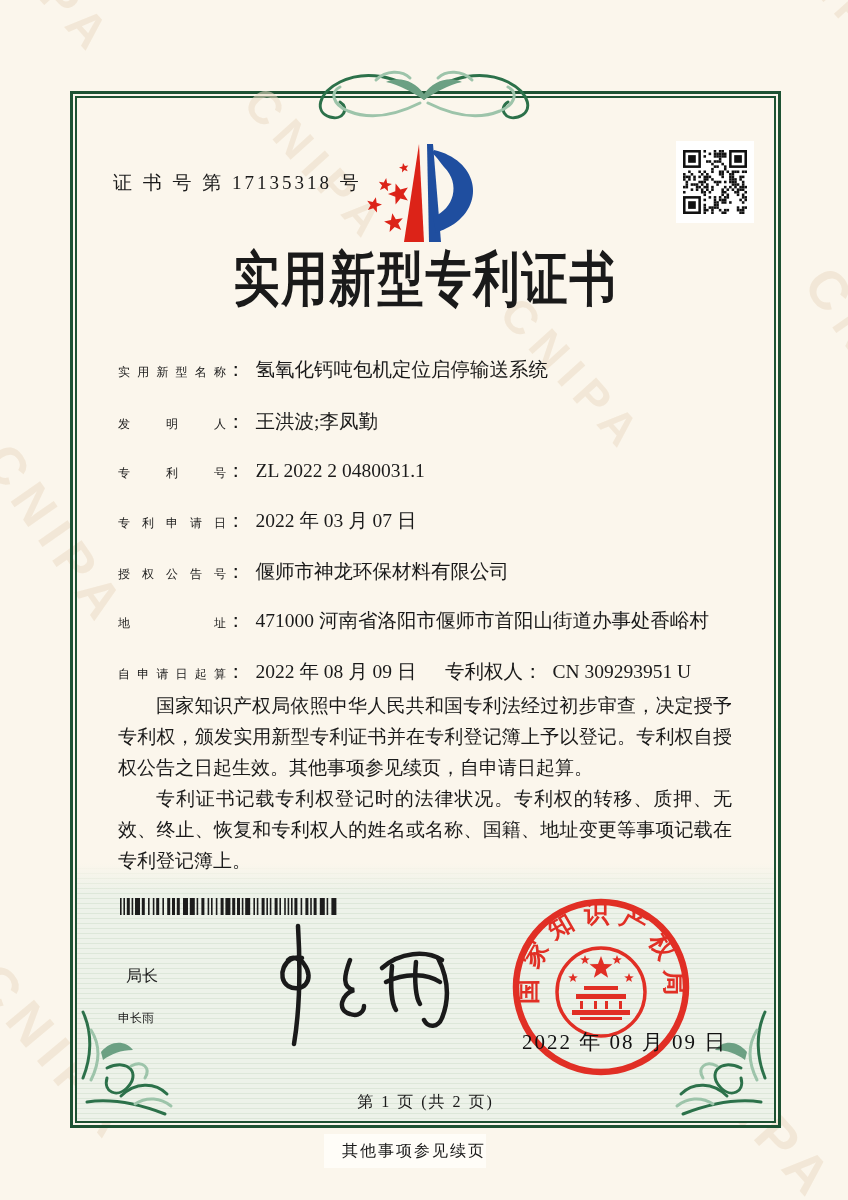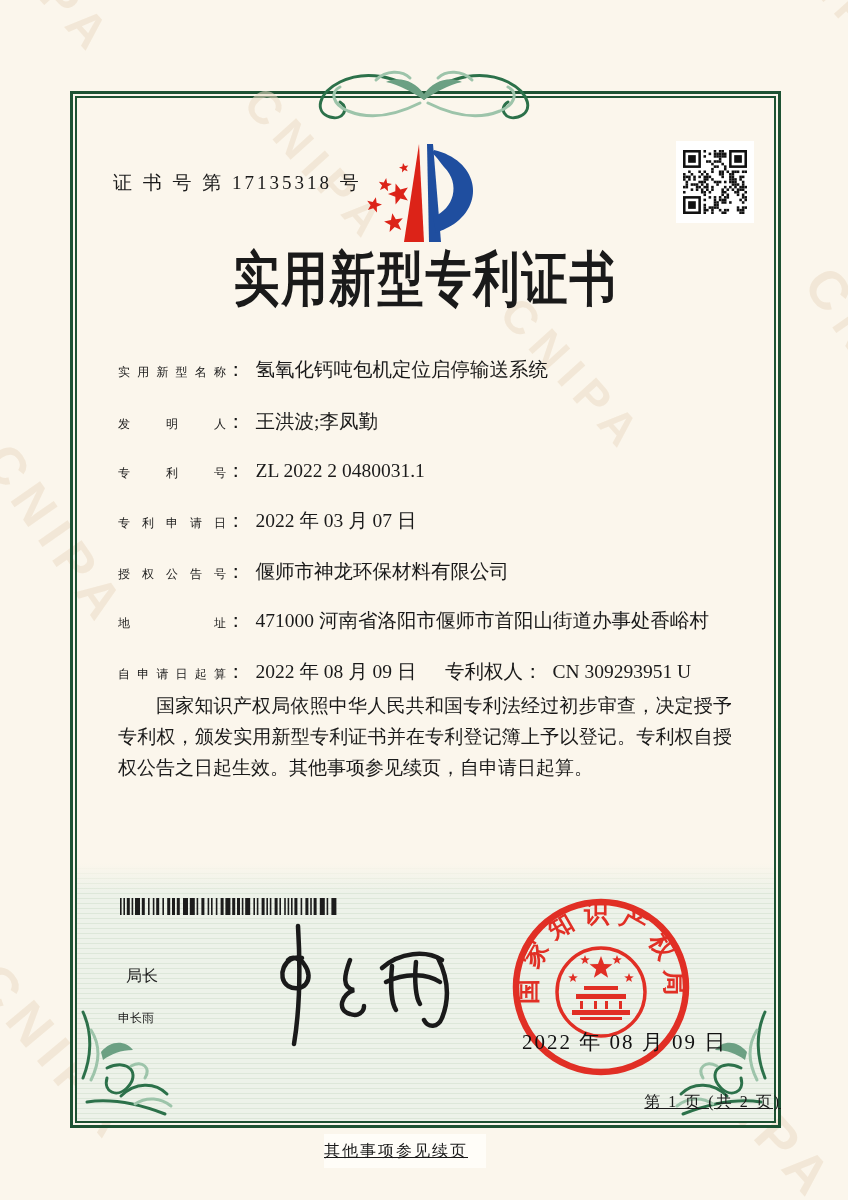--- a/index.html
+++ b/index.html
@@ -30,23 +30,23 @@
   .r1{top:356px}.r2{top:408px}.r3{top:457px}.r4{top:507px}.r5{top:558px}.r6{top:607px}.r7{top:658px}
   .grant-right{position:absolute;left:327px;top:0;white-space:nowrap;}
   .paras{left:118px;top:690px;width:614px;z-index:3;}
   .paras p{margin:0;font-size:19px;line-height:31px;text-indent:2em;text-align:justify;}
   .barcode{left:120px;top:898px;width:222px;height:17px;z-index:3;}
   .sig-svg{left:258px;top:916px;width:205px;height:135px;z-index:3;}
   .sig-title{left:118px;top:966px;font-size:16px;font-family:"Liberation Sans","DejaVu Sans",sans-serif;z-index:3;margin-left:8px;}
   .sig-name{left:118px;top:1010px;font-size:12px;font-family:"Liberation Sans","DejaVu Sans",sans-serif;z-index:3;}
   .seal{left:510px;top:896px;width:182px;height:182px;z-index:4;opacity:.95;}
   .seal-date{left:522px;top:1028px;font-size:21px;letter-spacing:2px;color:#111;z-index:5;white-space:nowrap;}
-  .page-info{left:70px;top:1092px;width:711px;text-align:right;font-size:16px;letter-spacing:2px;z-index:3;text-decoration:underline;}
+  .page-info{left:70px;top:1092px;width:711px;text-align:center;font-size:16px;letter-spacing:2px;z-index:3;}
   .note{left:324px;top:1134px;width:162px;height:34px;line-height:34px;background:#fffdf8;
-        text-align:left;font-size:16px;letter-spacing:2px;z-index:3;text-decoration:underline;}
+        text-align:right;font-size:16px;letter-spacing:2px;z-index:3;}
   .orn-top{left:280px;top:56px;width:288px;height:80px;z-index:2;}
   .orn-bl{left:77px;top:1006px;width:115px;height:116px;z-index:2;}
   .orn-br{left:656px;top:1006px;width:115px;height:116px;z-index:2;transform:scaleX(-1);}
 </style>
 </head>
 <body>
 
 <div>
   <span class="wm" style="left:-58px;top:-52px;font-size:48px;transform:rotate(48deg);">CNIPA</span>
   <span class="wm" style="left:742px;top:-34px;font-size:44px;transform:rotate(48deg);">CNIPA</span>
@@ -335,20 +335,21 @@
 </div>
 <div class="row r7">
   <span class="flabel">自申请日起算</span><span class="colon">：</span><span>2022 年 08 月 09 日</span>
   <span class="grant-right">
     <span>专利权人</span><span class="colon">：</span><span>CN 309293951 U</span>
   </span>
 </div>
 
 <div class="abs paras">
   <p>国家知识产权局依照中华人民共和国专利法经过初步审查，决定授予专利权，颁发实用新型专利证书并在专利登记簿上予以登记。专利权自授权公告之日起生效。其他事项参见续页，自申请日起算。</p>
+  <p>专利证书记载专利权登记时的法律状况。专利权的转移、质押、无效、终止、恢复和专利权人的姓名或名称、国籍、地址变更等事项记载在专利登记簿上。</p>
 </div>
 
 <svg class="abs barcode" id="barcode-svg" viewBox="0 0 222 17" preserveAspectRatio="none">
     <rect x="0.0" y="0" width="1.6" height="17" fill="#1c1c1c"></rect>
     <rect x="3.4" y="0" width="1.6" height="17" fill="#1c1c1c"></rect>
     <rect x="6.8" y="0" width="3" height="17" fill="#1c1c1c"></rect>
     <rect x="11.6" y="0" width="1.6" height="17" fill="#1c1c1c"></rect>
     <rect x="15.0" y="0" width="5" height="17" fill="#1c1c1c"></rect>
     <rect x="21.8" y="0" width="3" height="17" fill="#1c1c1c"></rect>
     <rect x="28.0" y="0" width="1.6" height="17" fill="#1c1c1c"></rect>

